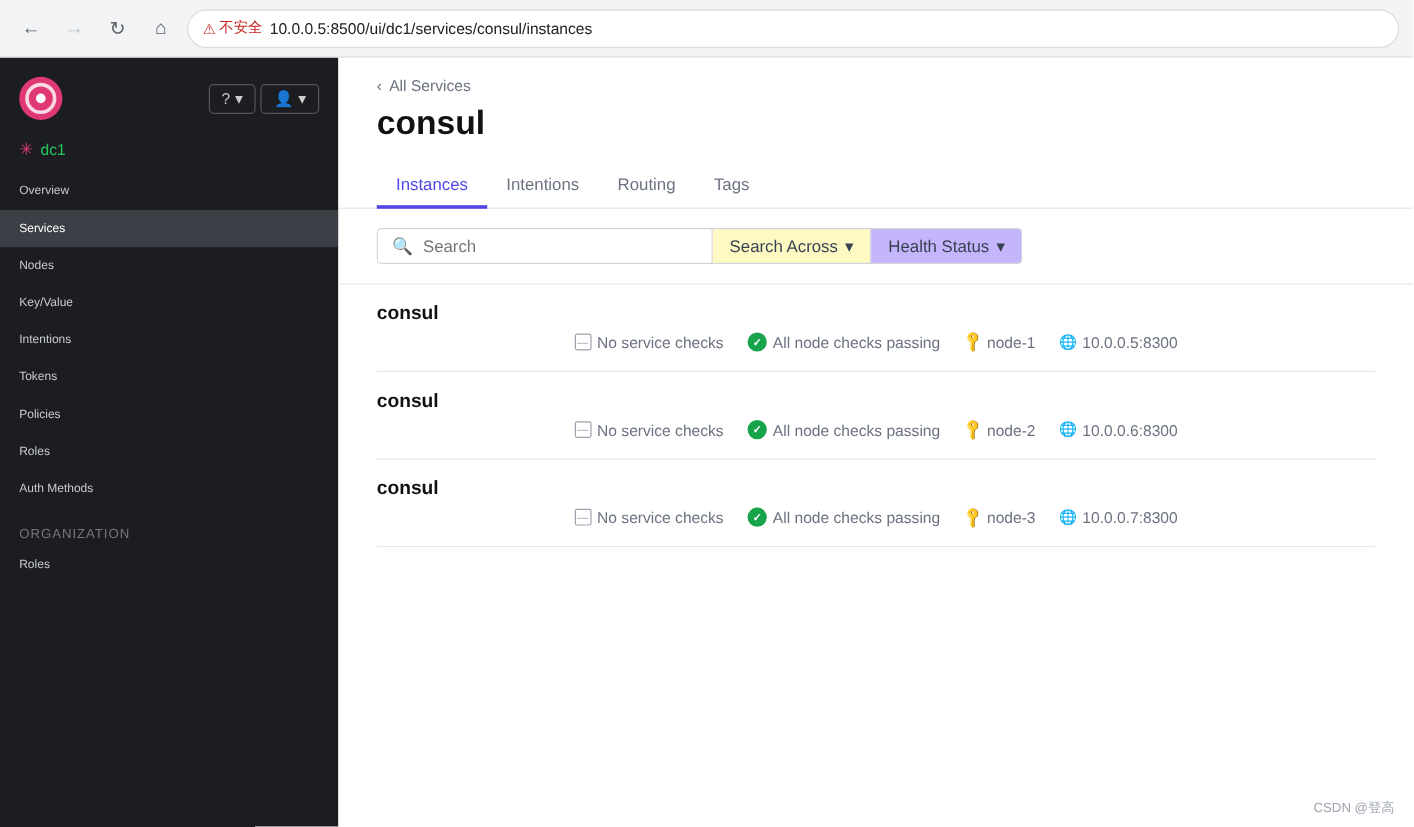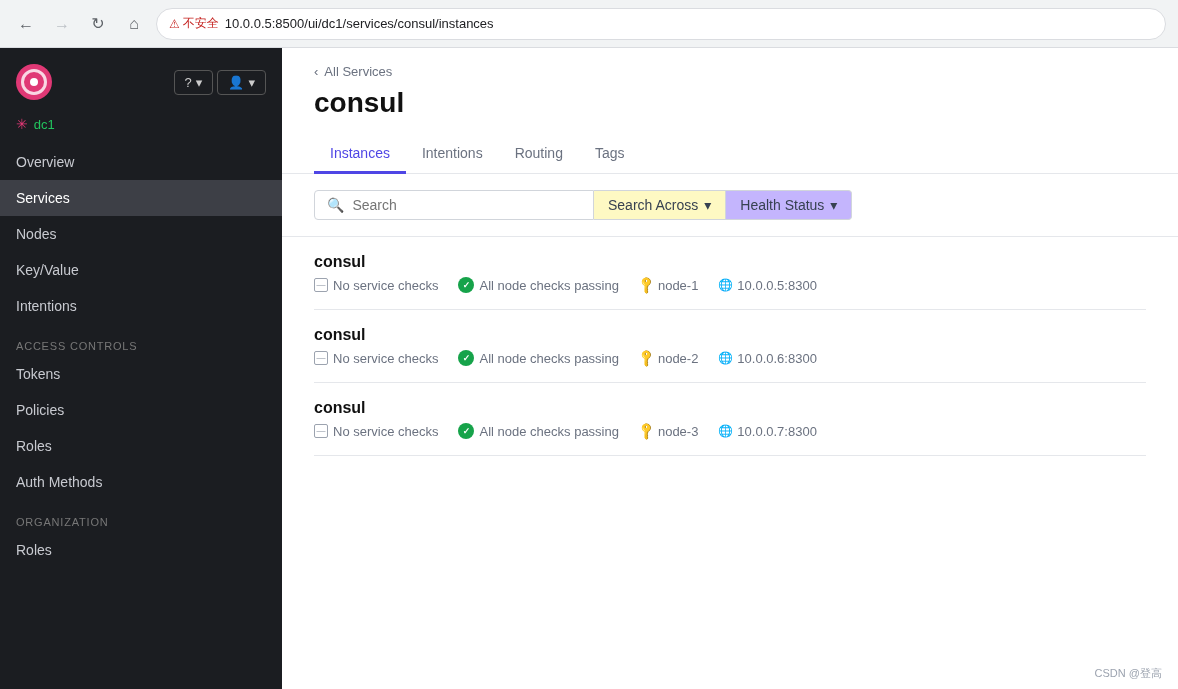--- a/index.html
+++ b/index.html
@@ -112,21 +112,21 @@
       color: #aaa;
       font-size: 12px;
       display: flex; align-items: center; gap: 6px;
     }
     .dc-label .snowflake { font-size: 14px; color: #e03875; }
     .dc-name { color: #22c55e; font-size: 13px; font-weight: 500; }
 
     .sidebar-nav { padding: 8px 0; }
     .nav-item {
       padding: 10px 16px;
-      font-size: 14px;
+      font-size: 10px;
       color: #c8cad0;
       cursor: pointer;
       display: block;
       text-decoration: none;
     }
     .nav-item.active { background: #3d3f46; color: #fff; }
     .nav-section-label {
       padding: 16px 16px 4px;
       font-size: 11px;
       color: #777;
@@ -235,20 +235,21 @@
       color: #111;
       margin-bottom: 6px;
     }
     .service-meta {
       display: flex;
       align-items: center;
       gap: 20px;
       font-size: 13px;
       color: #6b7280;
       flex-wrap: wrap;
+      justify-content: center;
     }
     .check-item {
       display: flex; align-items: center; gap: 5px;
     }
     .check-icon-neutral {
       width: 14px; height: 14px;
       border: 1.5px solid #9ca3af;
       border-radius: 2px;
       display: flex; align-items: center; justify-content: center;
       flex-shrink: 0;
@@ -320,21 +321,20 @@
       <span class="dc-name">dc1</span>
     </div>
 
     <nav class="sidebar-nav">
       <a class="nav-item">Overview</a>
       <a class="nav-item active">Services</a>
       <a class="nav-item">Nodes</a>
       <a class="nav-item">Key/Value</a>
       <a class="nav-item">Intentions</a>
 
-      <div class="nav-section-label">Access Controls</div>
       <a class="nav-item">Tokens</a>
       <a class="nav-item">Policies</a>
       <a class="nav-item">Roles</a>
       <a class="nav-item">Auth Methods</a>
 
       <div class="nav-section-label">Organization</div>
       <a class="nav-item">Roles</a>
     </nav>
   </div>
 

